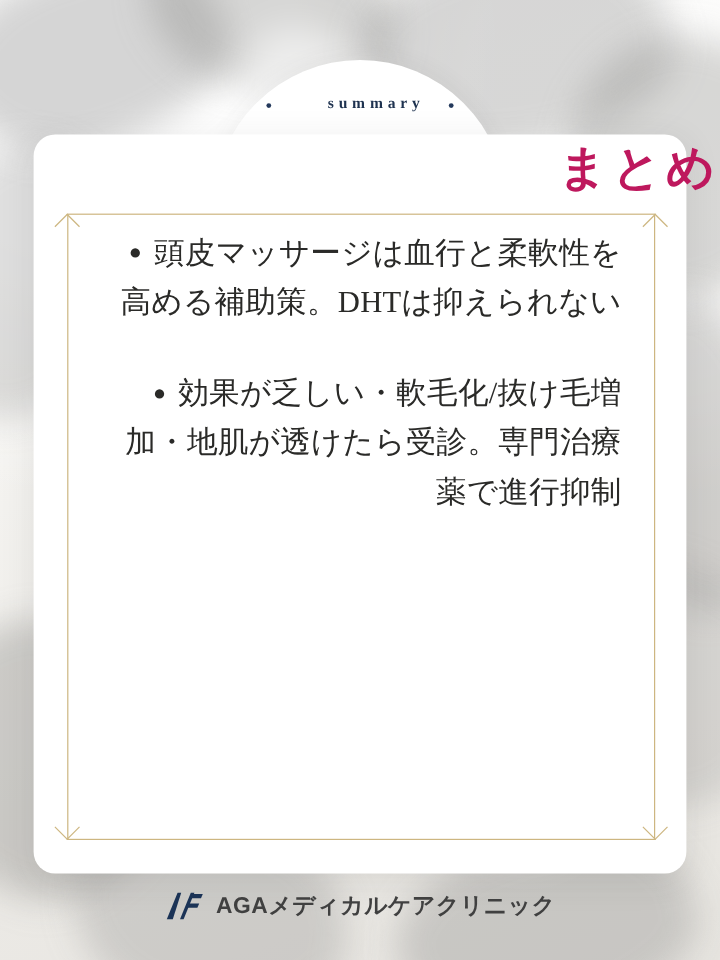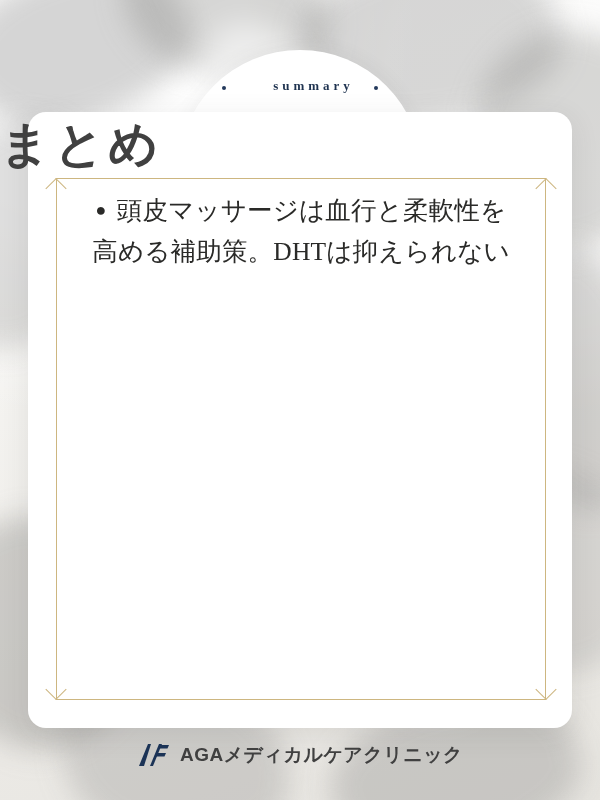--- a/index.html
+++ b/index.html
@@ -97,24 +97,24 @@
     z-index: 5;
   }
   .dot-left  { left: 222px; }
   .dot-right { left: 374px; }
 
   .title {
     position: absolute;
     left: 0;
     right: 0;
     top: 112px;
-    text-align: left;
-    font-size: 49px;
+    text-align: right;
+    font-size: 40px;
     letter-spacing: 4px;
-    color: #404040;
+    color: #be185d;
     font-family: "Liberation Serif", serif;
     font-weight: bold;
     z-index: 5;
   }
 
   
   .frame {
     position: absolute;
     left: 56px;
     top: 178px;
@@ -145,21 +145,21 @@
     top: 190px;
     width: 434px;
   }
   .point {
     font-family: "Liberation Serif", serif;
     font-size: 25.5px;
     line-height: 1.62;
     color: #2a2a28;
     letter-spacing: 0.2px;
     margin-bottom: 34px;
-    text-align: center;
+    text-align: right;
   }
   .point:last-child { margin-bottom: 0; }
   .bullet {
     font-size: 18px;
     vertical-align: 3px;
     margin-right: 10px;
     color: #2a2a28;
   }
 
   
@@ -218,20 +218,23 @@
     <span class="corner c-tl"></span>
     <span class="corner c-tr"></span>
     <span class="corner c-bl"></span>
     <span class="corner c-br"></span>
   </div>
 
   <div class="points">
     <div class="point">
       <span class="bullet">●</span><span>頭皮マッサージは血行と柔軟性を高める補助策。DHTは抑えられない</span>
     </div>
+    <div class="point">
+      <span class="bullet">●</span><span>効果が乏しい・軟毛化/抜け毛増加・地肌が透けたら受診。専門治療薬で進行抑制</span>
+    </div>
   </div>
 
   <div class="footer">
     <span class="logo-mark">
       <svg viewBox="0 0 34 26" width="34" height="26" aria-hidden="true">
         <path d="M2 24 L11 2 L14 2 L7 24 Z" fill="#1b3356"></path>
         <path d="M13 24 L22 2 L25 2 L16 24 Z" fill="#1b3356"></path>
         <path d="M23 3 L32 3 L30.5 6.5 L21.5 6.5 Z" fill="#1b3356"></path>
         <path d="M20 11 L29 11 L27.5 14.5 L18.5 14.5 Z" fill="#1b3356"></path>
       </svg>

